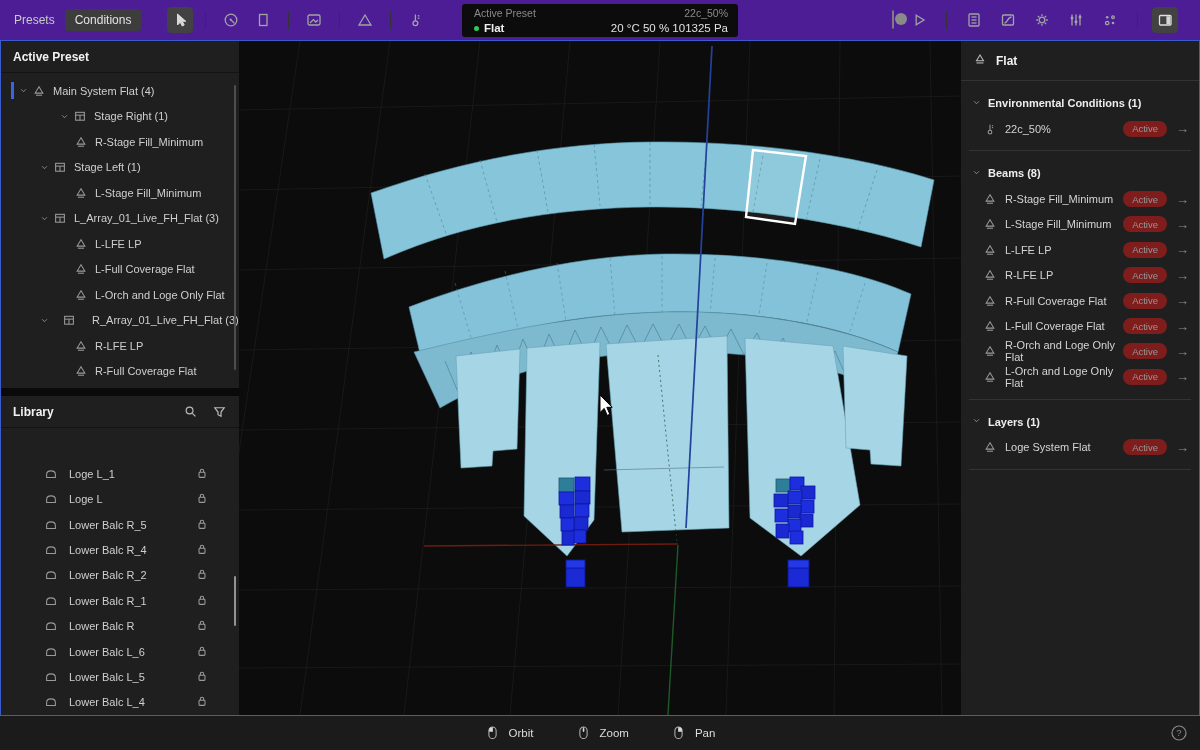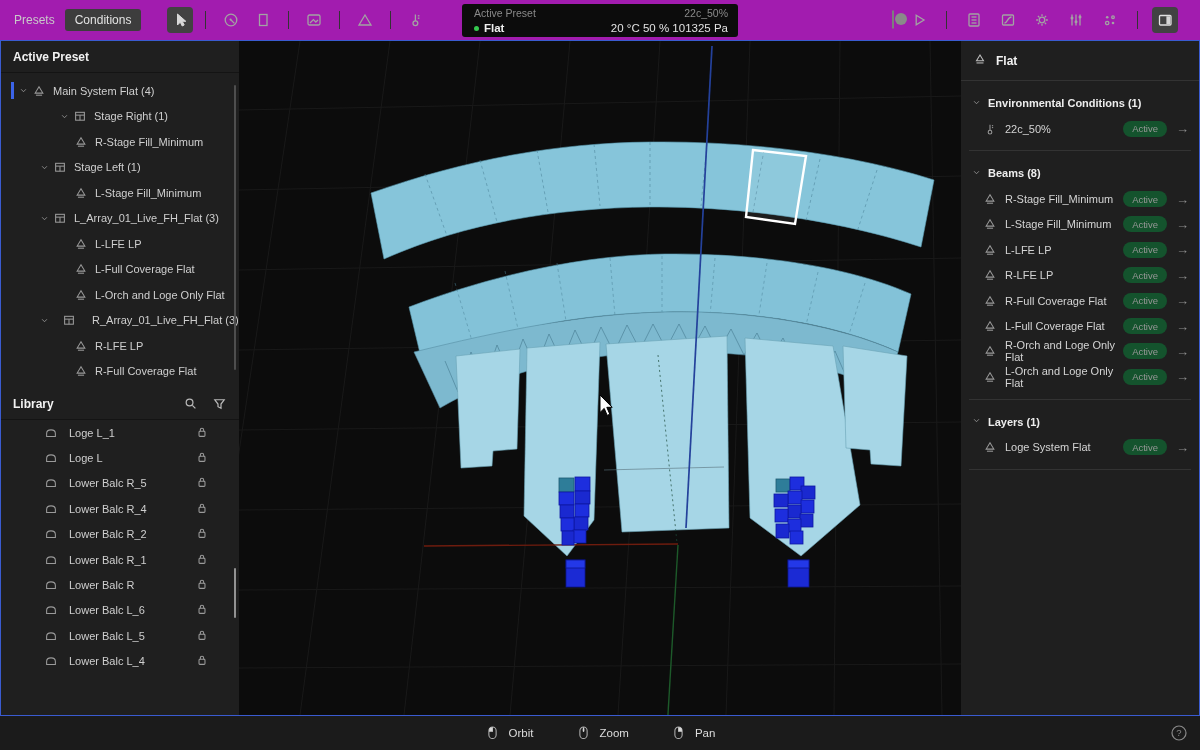--- a/index.html
+++ b/index.html
@@ -1,21 +1,21 @@
 <!DOCTYPE html>
 <html><head>
 <meta charset="utf-8">
 <style>
   * { margin:0; padding:0; box-sizing:border-box; }
   html,body { width:1200px; height:750px; background:#000; overflow:hidden;
     font-family:"Liberation Sans", sans-serif; color:#ccc; }
   .app { width:1200px; height:750px; display:flex; flex-direction:column; }
 
   
-  .topbar { height:40px; background:#a21caf; display:flex; align-items:center;
+  .topbar { height:40px; background:#4c1d95; display:flex; align-items:center;
     padding:0 22px 0 14px; position:relative; flex:none;justify-content:flex-end; }
   .presets-label { font-size:12px; color:#c9c9c9; margin-right:10px; cursor:default; }
   .nav-btn { background:#3d3d3d; color:#e3e3e3; font-size:12px; border-radius:3px;
     padding:4px 10px; }
   .tools { display:flex; align-items:center; margin-left:26px; gap:6px; }
   .tool { width:26px; height:26px; display:flex; align-items:center; justify-content:center;
     border-radius:4px; }
   .tool.sel { background:#424242; }
   .tdiv { width:1px; height:18px; background:#333; margin:0 6px; }
 
@@ -32,21 +32,21 @@
   .toggle { width:36px; height:19px; border:1.5px solid #7d7d7d; border-radius:10px;
     position:relative; margin-right:4px; }
   .toggle .knob { position:absolute; left:2px; top:2px; width:12px; height:12px;
     border-radius:50%; background:#8a8a8a; }
 
   
   .main { flex:none; height:676px; display:flex; border:1px solid #3a5bd0; background:#0a0a0a; }
   .leftcol { width:238px; flex:none; display:flex; flex-direction:column; background:#0a0a0a; }
   .panel { background:#1f1f1f; display:flex; flex-direction:column; overflow:hidden; }
   .tree-panel { height:347px; flex:none; position:relative; }
-  .lib-panel { flex:1; margin-top:0; position:relative; }
+  .lib-panel { flex:1; margin-top:8px; position:relative;justify-content:space-between; }
   .phead { height:32px; flex:none; display:flex; align-items:center; padding:0 12px;
     font-size:12px; font-weight:bold; color:#f2f2f2; border-bottom:1px solid #141414; }
   .phead .sp { flex:1; }
   .phead .hicon { display:flex; margin-left:14px; }
 
   .tree-body { padding-top:5px; position:relative; }
   .tree-row { height:25.5px; display:flex; align-items:center; font-size:11px; color:#cfcfcf;
     position:relative; }
   .tree-row .chev { width:16px; display:flex; justify-content:center; flex-none; }
   .tree-row .ticon { width:16px; display:flex; justify-content:center; flex:none; margin-right:6px; }
@@ -65,21 +65,21 @@
   
   .rightcol { width:238px; flex:none; background:#1f1f1f; display:flex; flex-direction:column; }
   .rhead { height:40px; flex:none; display:flex; align-items:center; gap:9px; padding:0 12px;
     font-size:12px; font-weight:bold; color:#f2f2f2; border-bottom:1px solid #333; }
   .rsec-title { height:26px; margin-top:9px; display:flex; align-items:center; gap:6px;
     padding:0 10px; font-size:11px; font-weight:bold; color:#ededed; }
   .rrow { height:25.4px; display:flex; align-items:center; padding:0 10px 0 21px;
     font-size:11px; color:#d4d4d4; }
   .rrow .ticon { width:15px; display:flex; justify-content:center; margin-right:8px; flex:none; }
   .rrow .sp { flex:1; }
-  .badge { background:#14532d; color:#979797; font-size:9.5px; padding:2.5px 9px;
+  .badge { background:#7f1d1d; color:#979797; font-size:9.5px; padding:2.5px 9px;
     border-radius:9px; margin-right:9px; }
   .goarrow { color:#8d8d8d; font-size:13px; line-height:1; }
   .rdiv { height:1px; background:#333; margin:9px 8px 0 8px; }
 
   
   .bottombar { flex:1; background:#1b1b1b; display:flex; align-items:center;
     justify-content:center; gap:42px; position:relative; }
   .mode { display:flex; align-items:center; gap:9px; font-size:11.5px; color:#dcdcdc; }
   .help { position:absolute; right:12px; top:50%; transform:translateY(-50%); display:flex; }
 </style>

